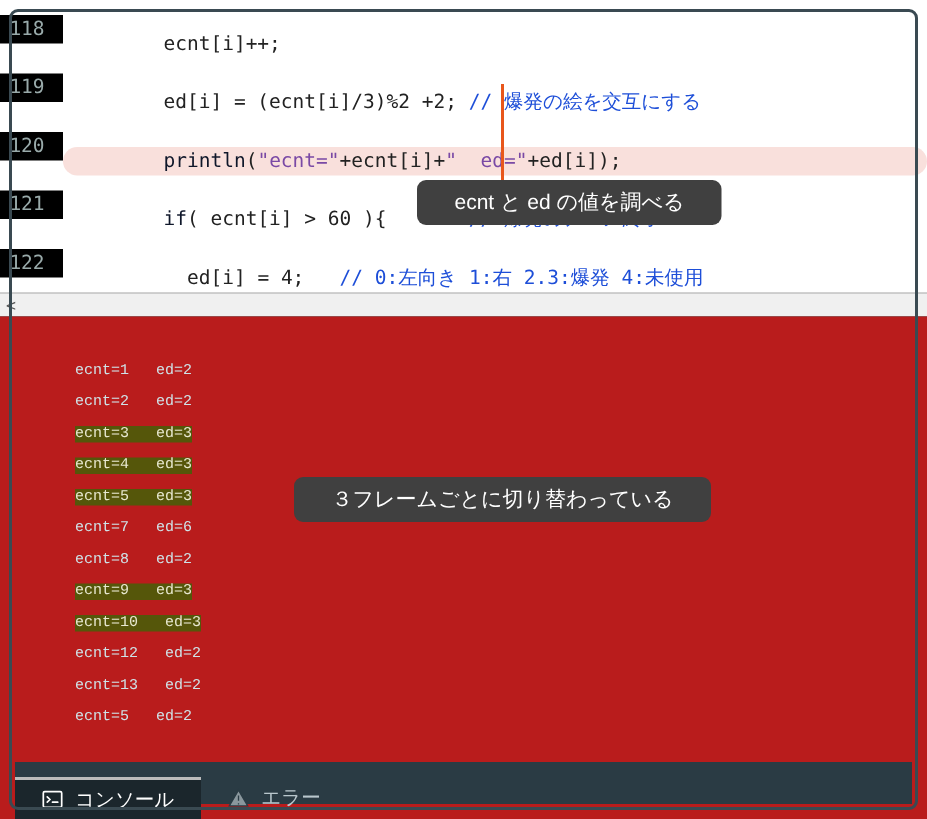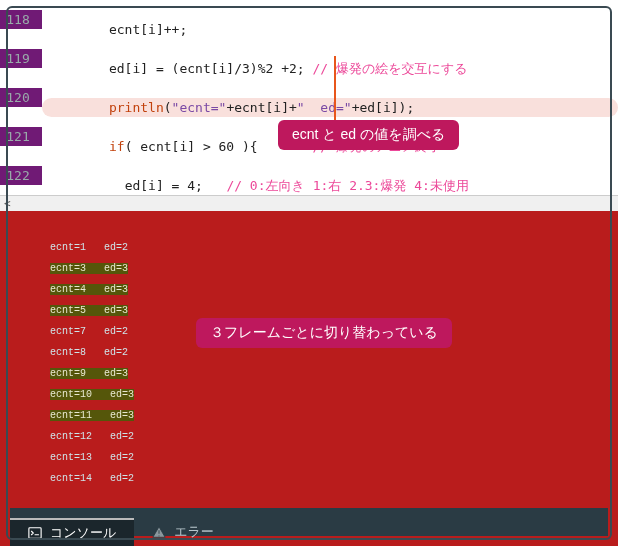--- a/index.html
+++ b/index.html
@@ -20,52 +20,52 @@
     display: flex;
     align-items: center;
     font-size: 13px;
     line-height: 19px;
     white-space: pre;
   }
   .gutter {
     width: 42px;
     text-align: center;
     color: #9aa;
-    background: #701a75;
+    background: #000000;
     padding-right: 6px;
     user-select: none;
   }
   .code {
     padding-left: 20px;
     color: #222;
     flex: 1;
     margin-top: 20px;
   }
   .hl-line .code { background: #f9e0dc; border-radius: 10px; }
-  .kw { color: #c2410c; }
+  .kw { color: #0f172a; }
   .str { color: #7a49a5; }
   .num { color: #222; }
-  .comment { color: #ec4899; }
+  .comment { color: #1d4ed8; }
   .scroll-handle {
     height: 16px;
     background: #f0f0f0;
     border-top: 1px solid #ccc;
     display: flex;
     align-items: center;
     font-size: 11px;
     color: #555;
     padding-left: 4px;
   }
   .callout {
     position: absolute;
-    background: #be185d;
+    background: #404040;
     color: #fff;
     font-family: "Hiragino Sans", "Meiryo", sans-serif;
     font-size: 14px;
-    padding: 6px 14px;
+    padding: 6px 25px;
     border-radius: 6px;
   }
   .callout-line {
     position: absolute;
     width: 2px;
     background: #e8561b;
   }
   .console {
     background: #b91c1c;
     padding: 26px 0 0 50px;
@@ -118,31 +118,31 @@
   </div>
 <div class="scroll-handle">
   <span>&lt;</span>
 </div>
 
 <div class="callout-line" style="left:334px; top:56px; height:70px;"></div>
 <div class="callout" style="left:278px; top:120px;">ecnt と ed の値を調べる</div>
 
 <div class="console" id="console">
     <div class="console-row">ecnt=1   ed=2</div>
+    <div class="console-row">ecnt=2   ed=2</div>
     <div class="console-row"><span class="grp-hl">ecnt=3   ed=3</span></div>
     <div class="console-row"><span class="grp-hl">ecnt=4   ed=3</span></div>
     <div class="console-row"><span class="grp-hl">ecnt=5   ed=3</span></div>
-    <div class="console-row">ecnt=7   ed=2</div>
+    <div class="console-row">ecnt=7   ed=6</div>
     <div class="console-row">ecnt=8   ed=2</div>
     <div class="console-row"><span class="grp-hl">ecnt=9   ed=3</span></div>
     <div class="console-row"><span class="grp-hl">ecnt=10   ed=3</span></div>
-    <div class="console-row"><span class="grp-hl">ecnt=11   ed=3</span></div>
     <div class="console-row">ecnt=12   ed=2</div>
     <div class="console-row">ecnt=13   ed=2</div>
-    <div class="console-row">ecnt=14   ed=2</div>
+    <div class="console-row">ecnt=5   ed=2</div>
   </div>
 
 <div class="callout" style="left:196px; top:318px;">３フレームごとに切り替わっている</div>
 
 <div class="bottom-bar">
   <div class="tab active">
     <span class="ico">
       <svg viewBox="0 0 16 16" fill="none">
           <rect x="1" y="2" width="14" height="12" rx="1" stroke="#fff" stroke-width="1.3"></rect>
           <path d="M4 6l2 2-2 2M8 10h4" stroke="#fff" stroke-width="1.3" stroke-linecap="round"></path>

